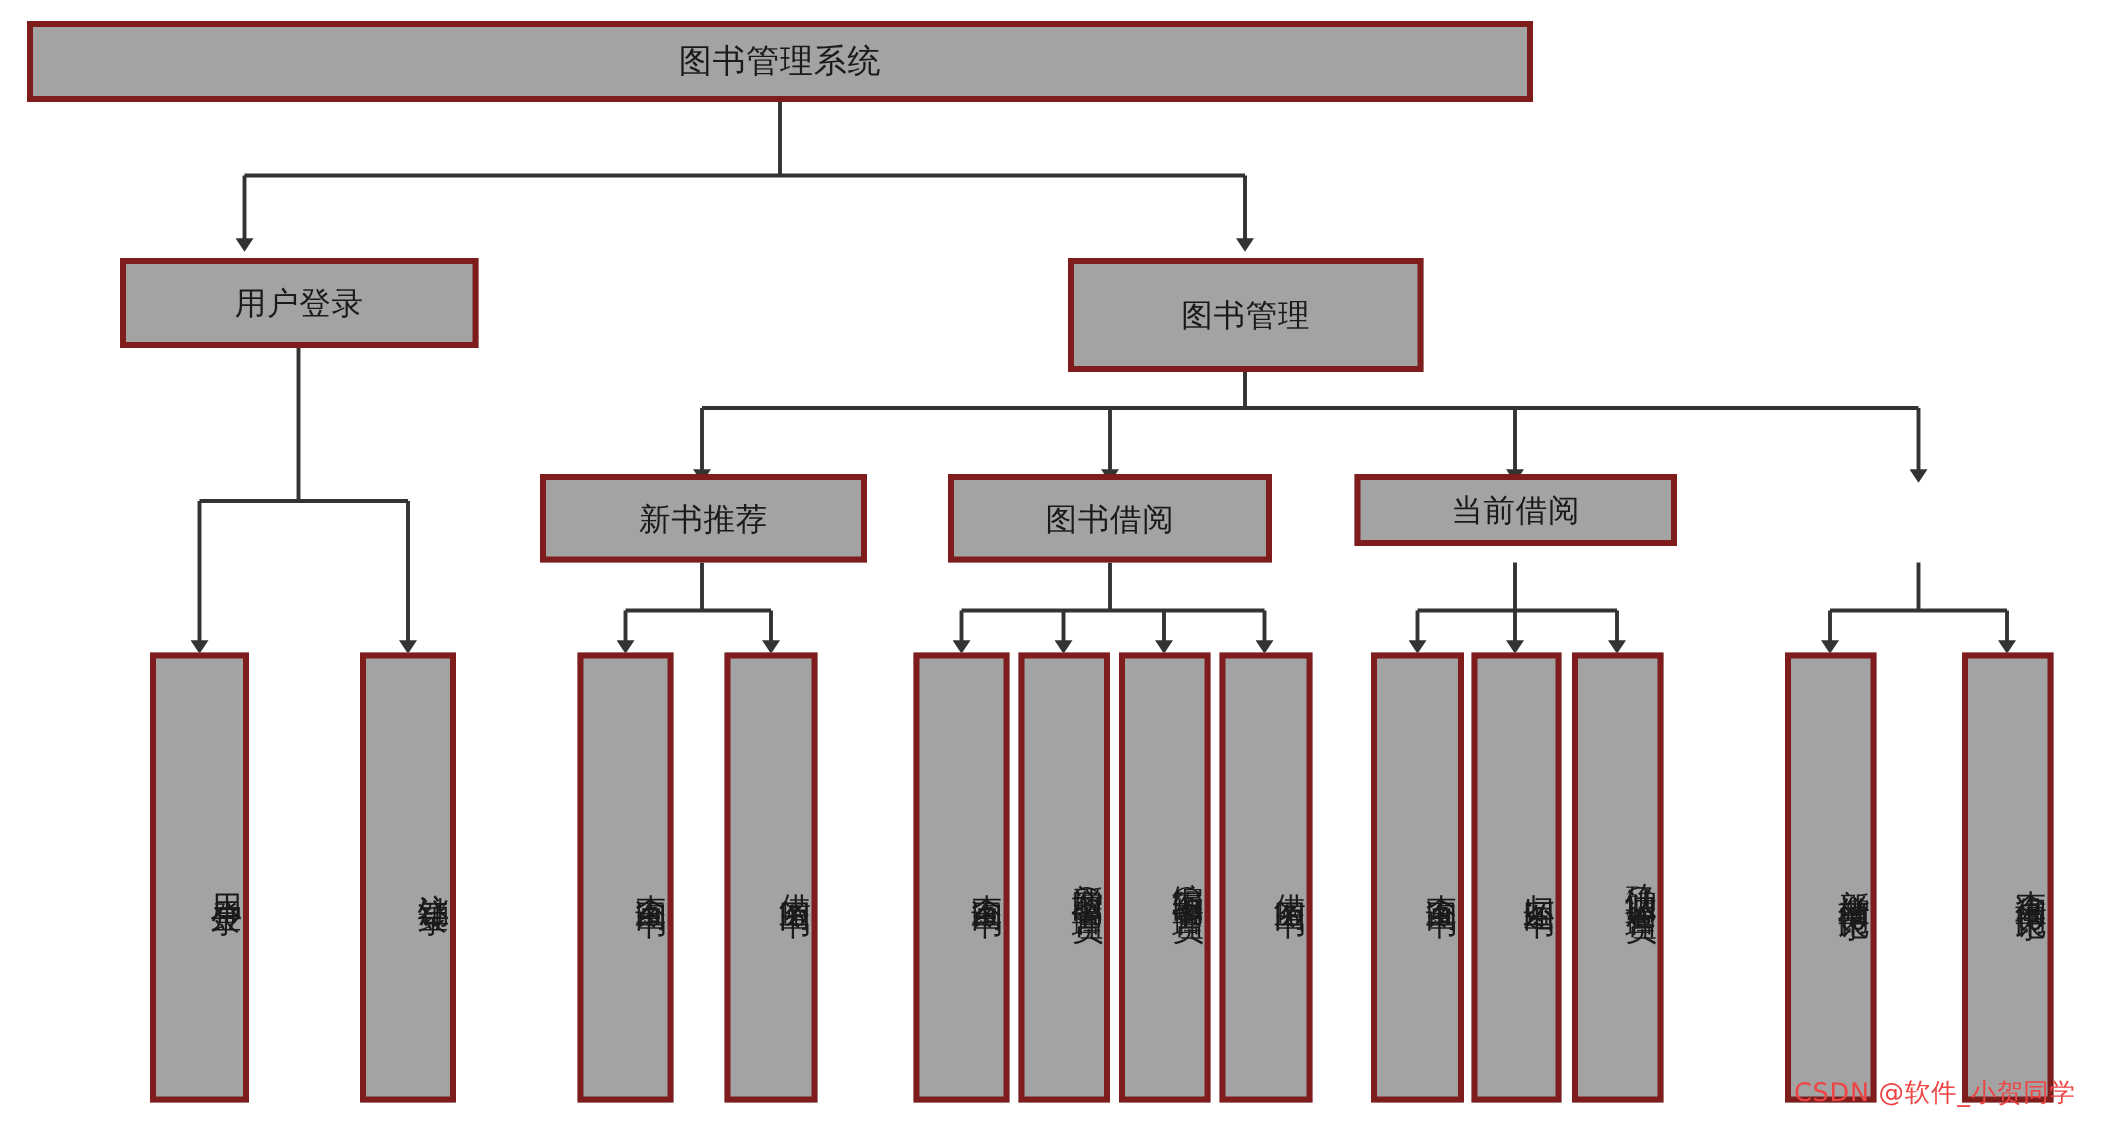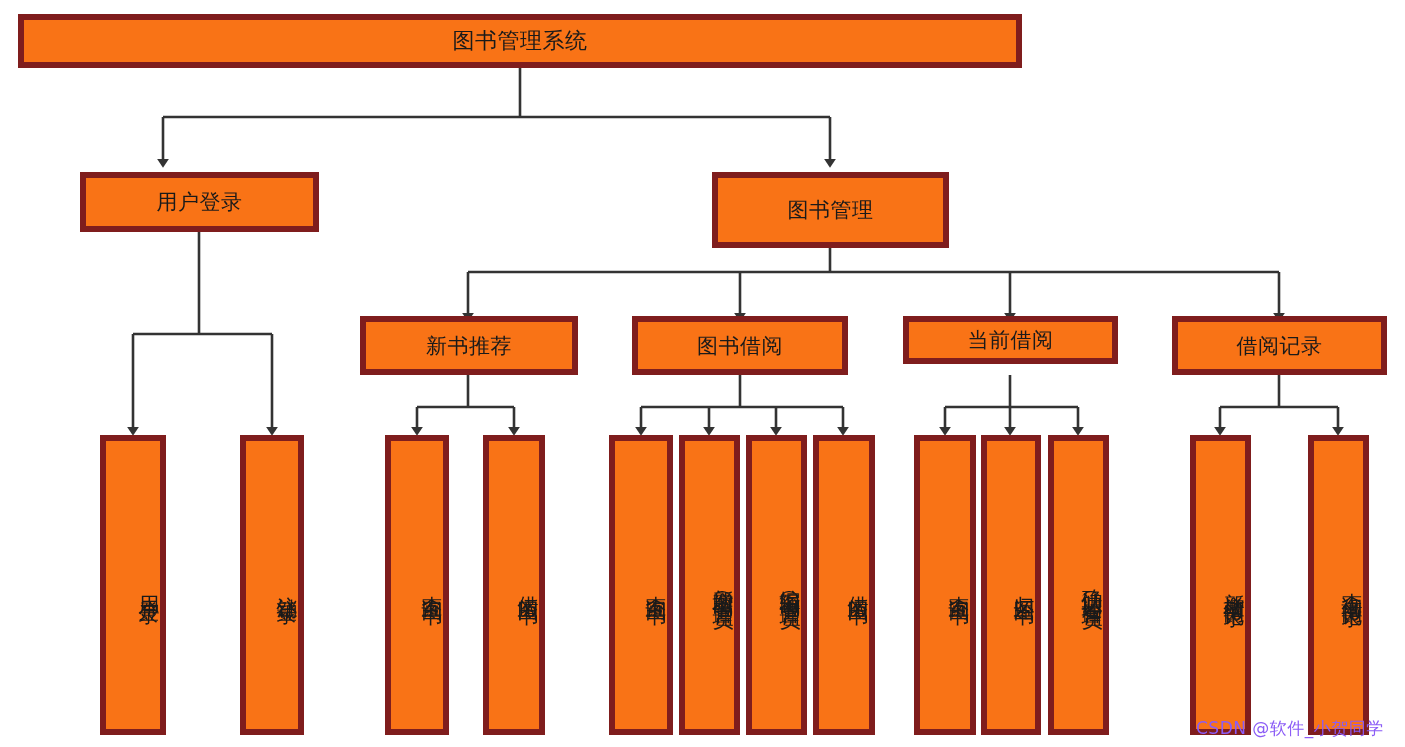--- a/index.html
+++ b/index.html
@@ -22,22 +22,22 @@
     position: absolute;
     left: 0;
     top: 0;
     width: 1405px;
     height: 747px;
     pointer-events: none;
   }
   .node {
     position: absolute;
     box-sizing: border-box;
-    border: 6px solid #7f1d1d;
-    background: #f97316;
+    border: 4px solid #7f1d1d;
+    background: #a3a3a3;
     display: flex;
     align-items: center;
     justify-content: center;
     color: #1a1a1a;
   }
   .node.horiz {
     font-size: 21px;
     letter-spacing: 0.5px;
     white-space: nowrap;
   }
@@ -55,21 +55,21 @@
     writing-mode: vertical-rl;
     text-orientation: upright;
     display: block;
     text-align: center;
   }
   .node.root {
     font-size: 22px;
   }
   .watermark {
     position: absolute;
-    color: #8b5cf6;
+    color: #ef4444;
     font-size: 17px;
     white-space: nowrap;
     letter-spacing: 0.5px;
   }
 </style>
 </head>
 <body>
 
 <div id="canvas">
 
@@ -136,23 +136,20 @@
 
   <div class="node horiz" style="left:360px; top:316px; width:218px; height:59px;">
     <span>新书推荐</span>
   </div>
   <div class="node horiz" style="left:632px; top:316px; width:216px; height:59px;">
     <span>图书借阅</span>
   </div>
   <div class="node horiz" style="left:903px; top:316px; width:215px; height:48px;">
     <span>当前借阅</span>
   </div>
-  <div class="node horiz" style="left:1172px; top:316px; width:215px; height:59px;">
-    <span>借阅记录</span>
-  </div>
 
   <div class="node vert" style="left:100px; top:435px; width:66px; height:300px;">
     <span class="vlabel">用户登录</span>
   </div>
   <div class="node vert" style="left:240px; top:435px; width:64px; height:300px;">
     <span class="vlabel">注销登录</span>
   </div>
 
   <div class="node vert" style="left:385px; top:435px; width:64px; height:300px;">
     <span class="vlabel">查询图书</span>

